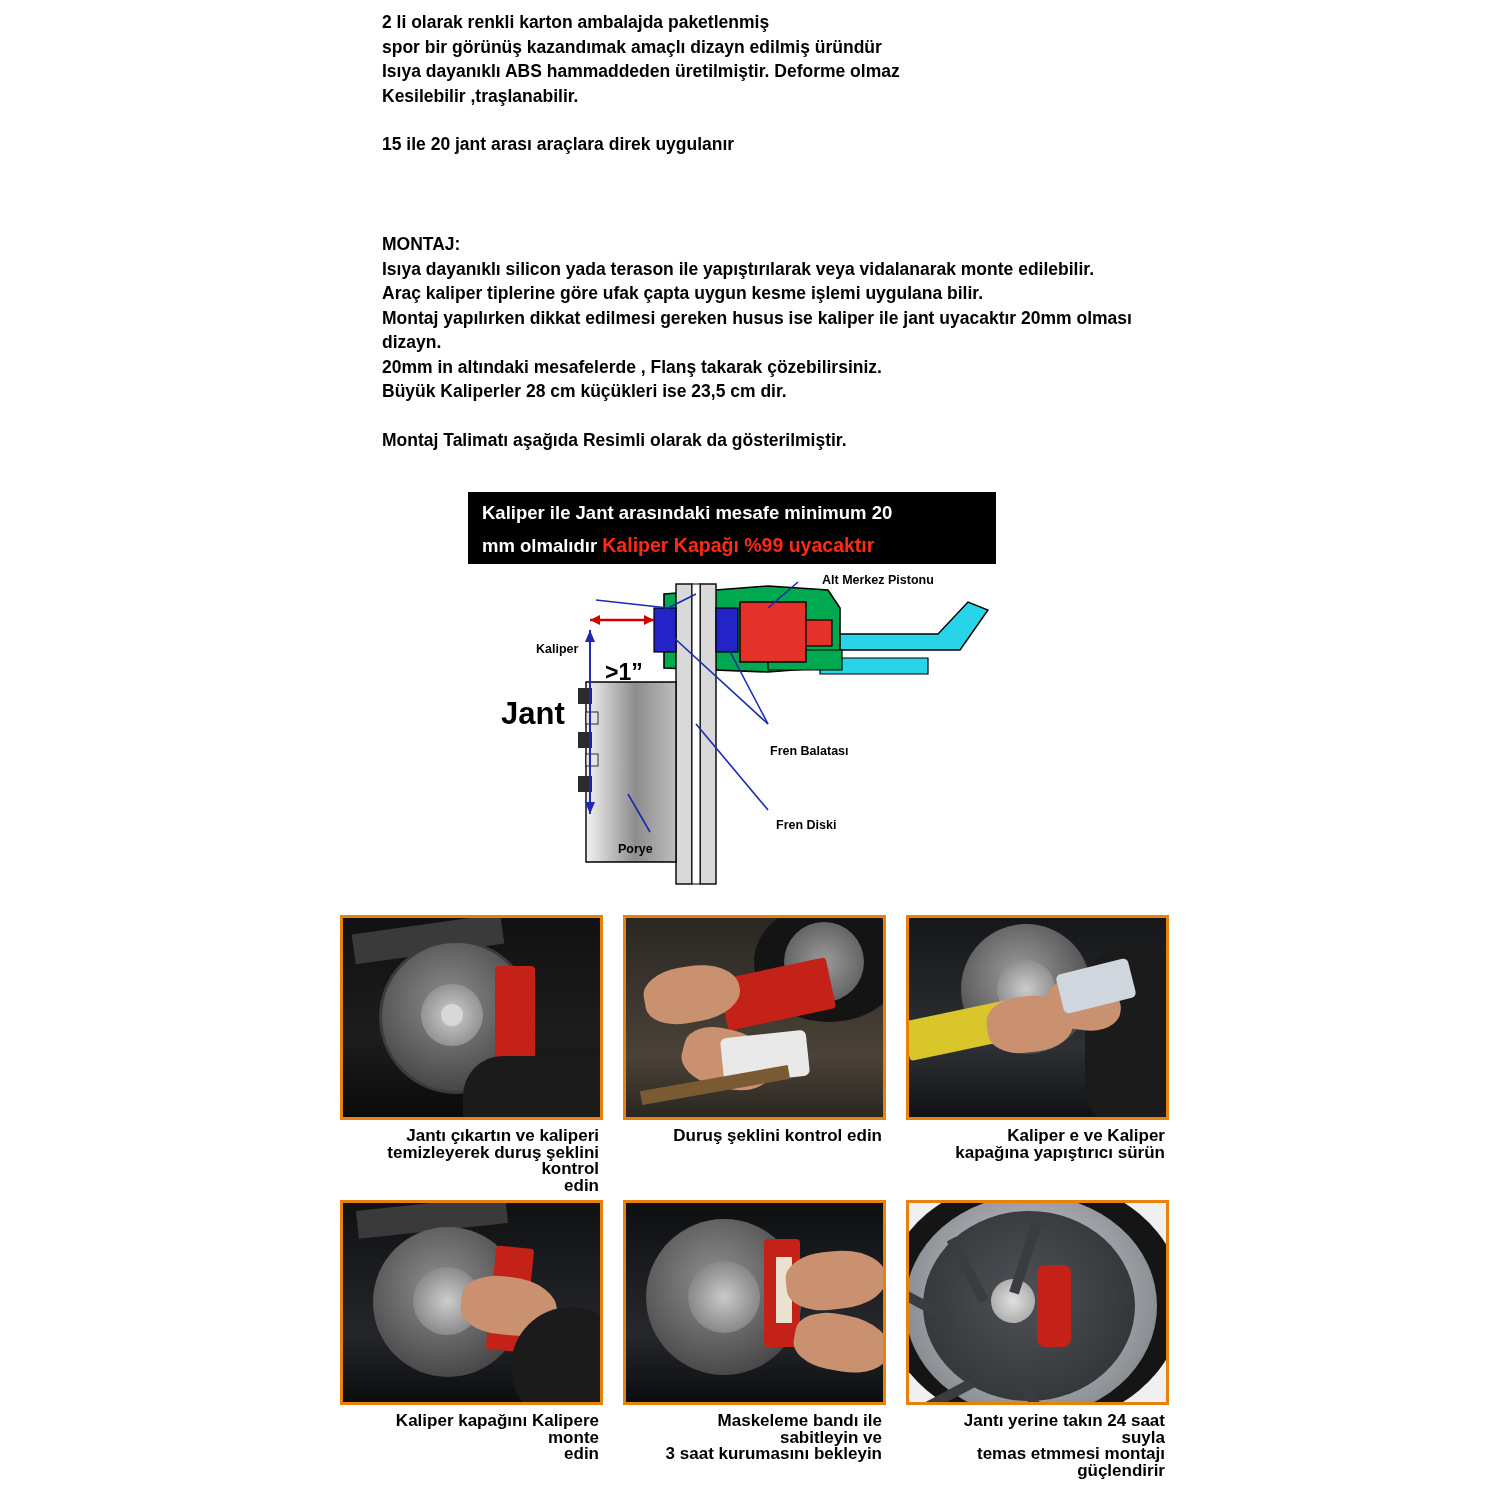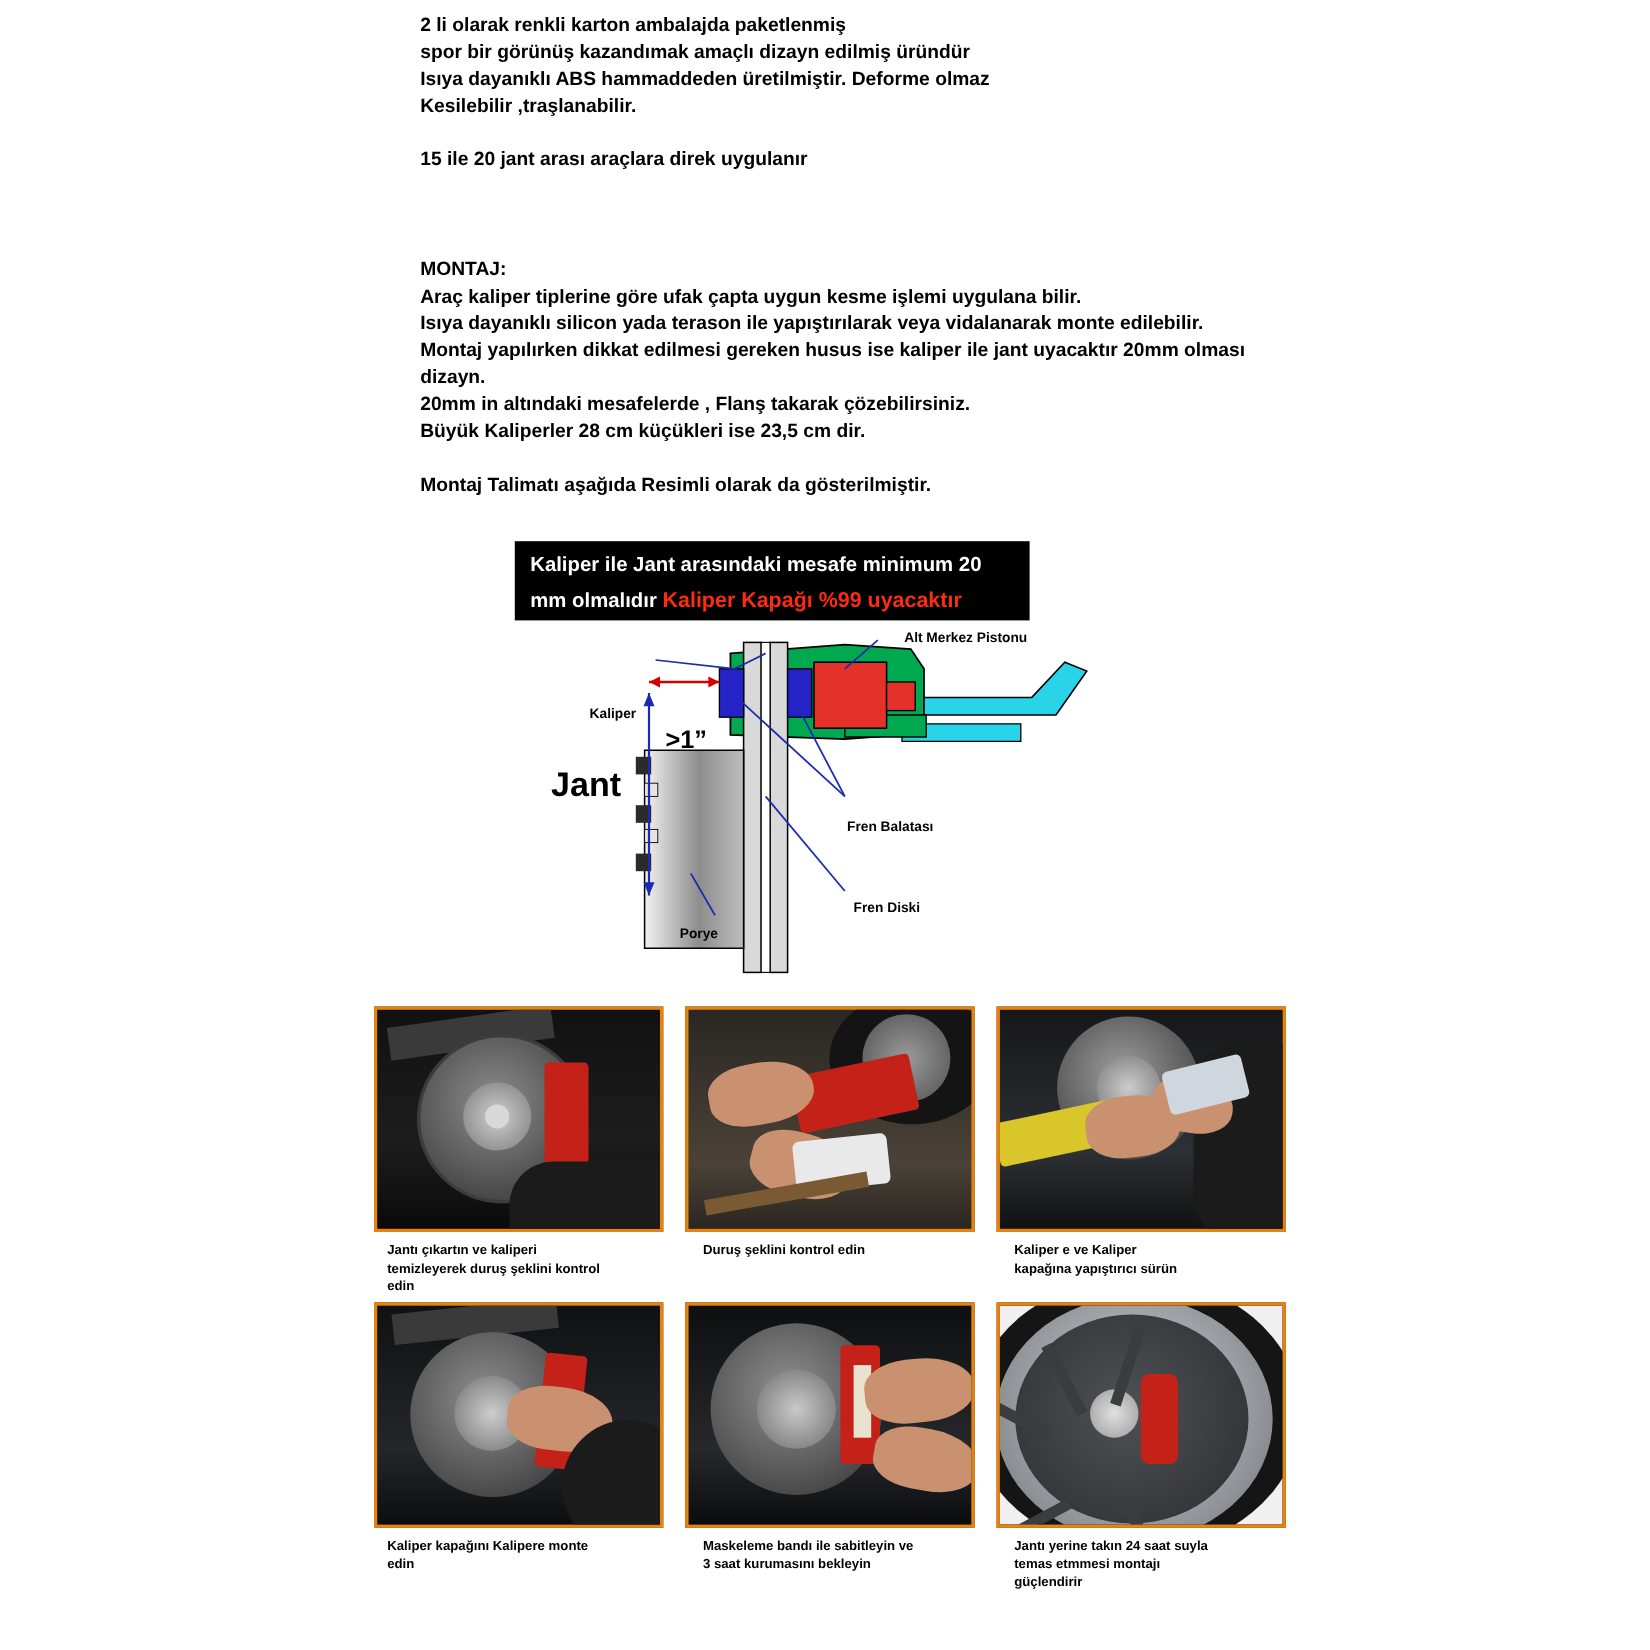--- a/index.html
+++ b/index.html
@@ -47,21 +47,21 @@
     position: absolute;
     left: 468px;
     top: 492px;
     width: 560px;
     height: 410px;
   }
   .banner {
     position: absolute;
     left: 0;
     top: 0;
-    width: 468px;
+    width: 528px;
     height: 72px;
     background: #000000;
     color: #ffffff;
     font-size: 18.5px;
     font-weight: bold;
     line-height: 33px;
     padding: 4px 10px 0 14px;
     box-sizing: border-box;
   }
   .banner .red {
@@ -117,25 +117,26 @@
   .frame {
     width: 263px;
     height: 205px;
     border: 3px solid #e8820c;
     box-sizing: border-box;
     position: relative;
     overflow: hidden;
     background: #2a2a2a;
   }
   .cap {
-    font-size: 12px;
+    font-size: 17px;
     font-weight: bold;
     line-height: 16.5px;
     color: #000;
     padding: 8px 4px 0 12px;
+    text-align: right;
   }
   .cap.indent2 { padding-left: 16px; }
 
   
   .ph { position: absolute; inset: 0; }
   .disc {
     position: absolute;
     border-radius: 50%;
   }
   .caliper-red {
@@ -171,22 +172,22 @@
   <p>2 li olarak renkli karton  ambalajda paketlenmiş</p>
   <p>spor bir görünüş kazandımak amaçlı dizayn edilmiş ürün­dür</p>
   <p> Isıya dayanıklı ABS hammaddeden üretilmiştir. Deforme olmaz</p>
   <p>Kesilebilir ,traşlanabilir.</p>
   <div class="gap"></div>
   <p>15 ile 20  jant  arası   araçlara direk uygulanır</p>
 </div>
 
 <div class="montaj">
   <p>MONTAJ:</p>
+  <p>Isıya dayanıklı silicon yada terason ile yapıştırılarak veya  vidalanarak monte edilebilir.</p>
   <p>Araç kaliper tiplerine göre ufak çapta uygun kesme işlemi uygulana bilir.</p>
-  <p>Isıya dayanıklı silicon yada terason ile yapıştırılarak veya  vidalanarak monte edilebilir.</p>
   <p>Montaj yapılırken dikkat edilmesi gereken husus ise kaliper ile jant uyacaktır 20mm olması</p>
   <p>dizayn.</p>
   <p>20mm in altındaki mesafelerde , Flanş takarak çözebilirsiniz.</p>
   <p>Büyük Kaliperler 28 cm küçükleri ise 23,5 cm dir.</p>
   <div class="gap"></div>
   <p>Montaj Talimatı aşağıda Resimli olarak da gösterilmiştir.</p>
 </div>
 
 <div class="diagram">
 

